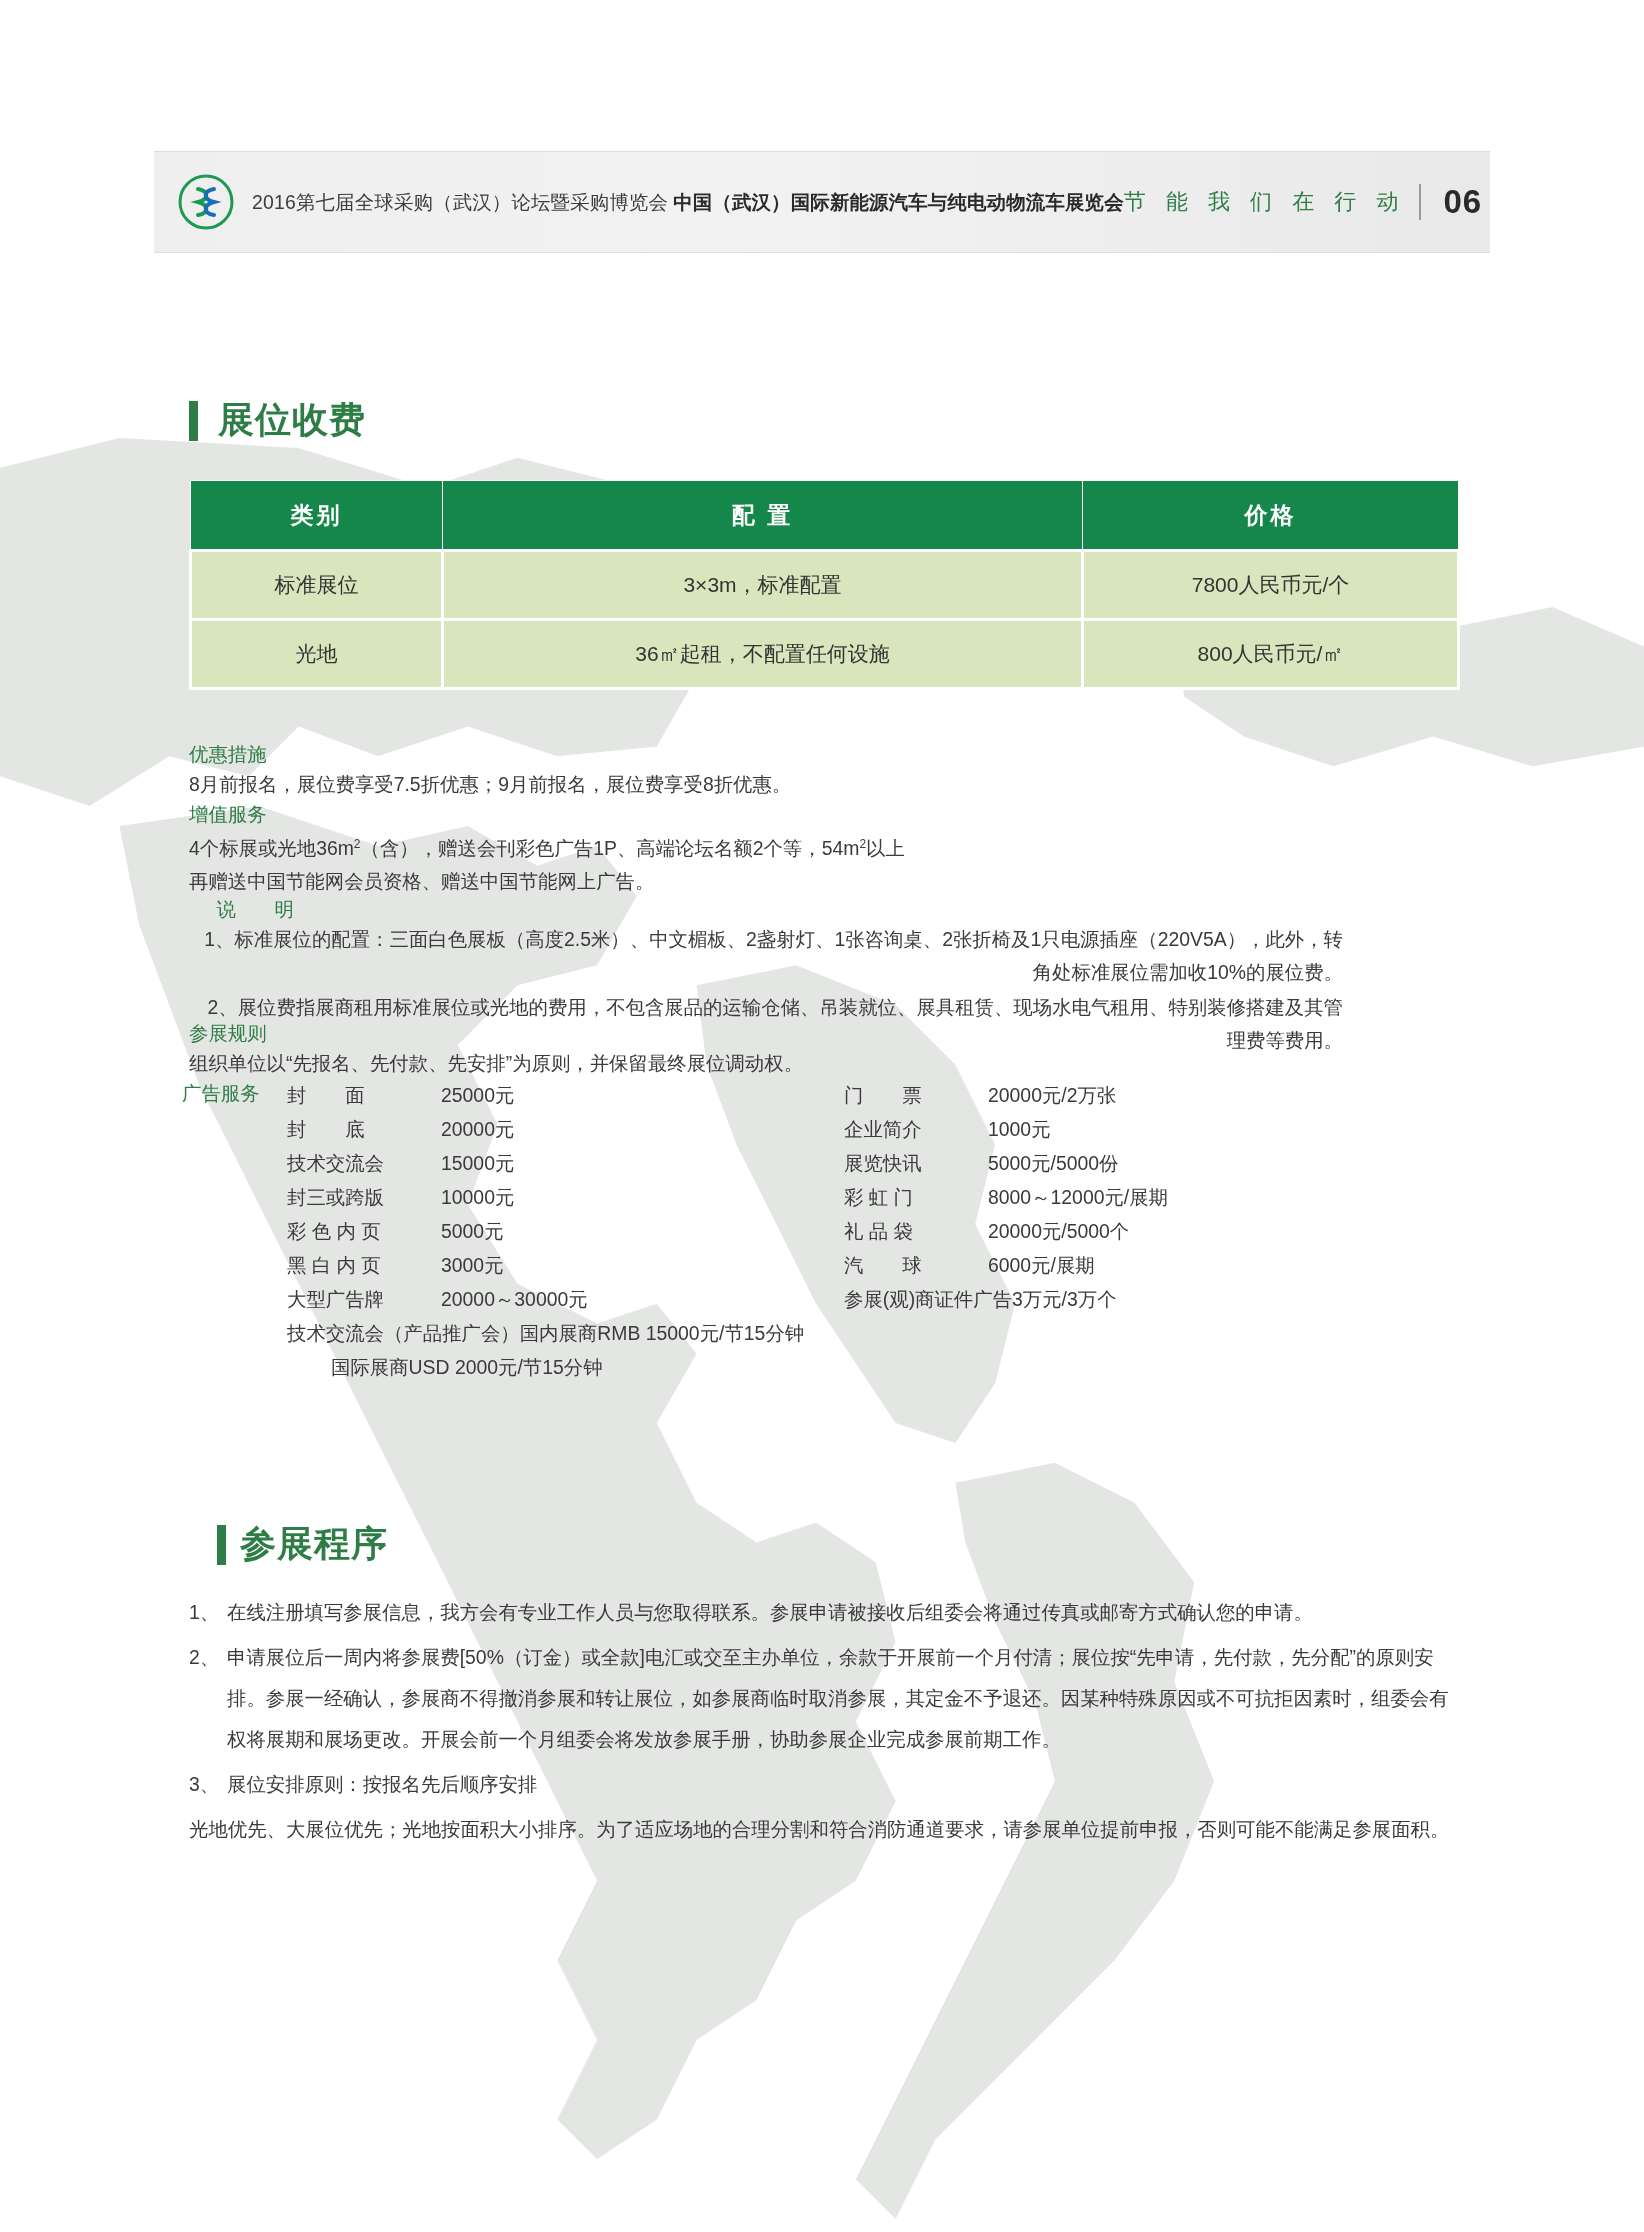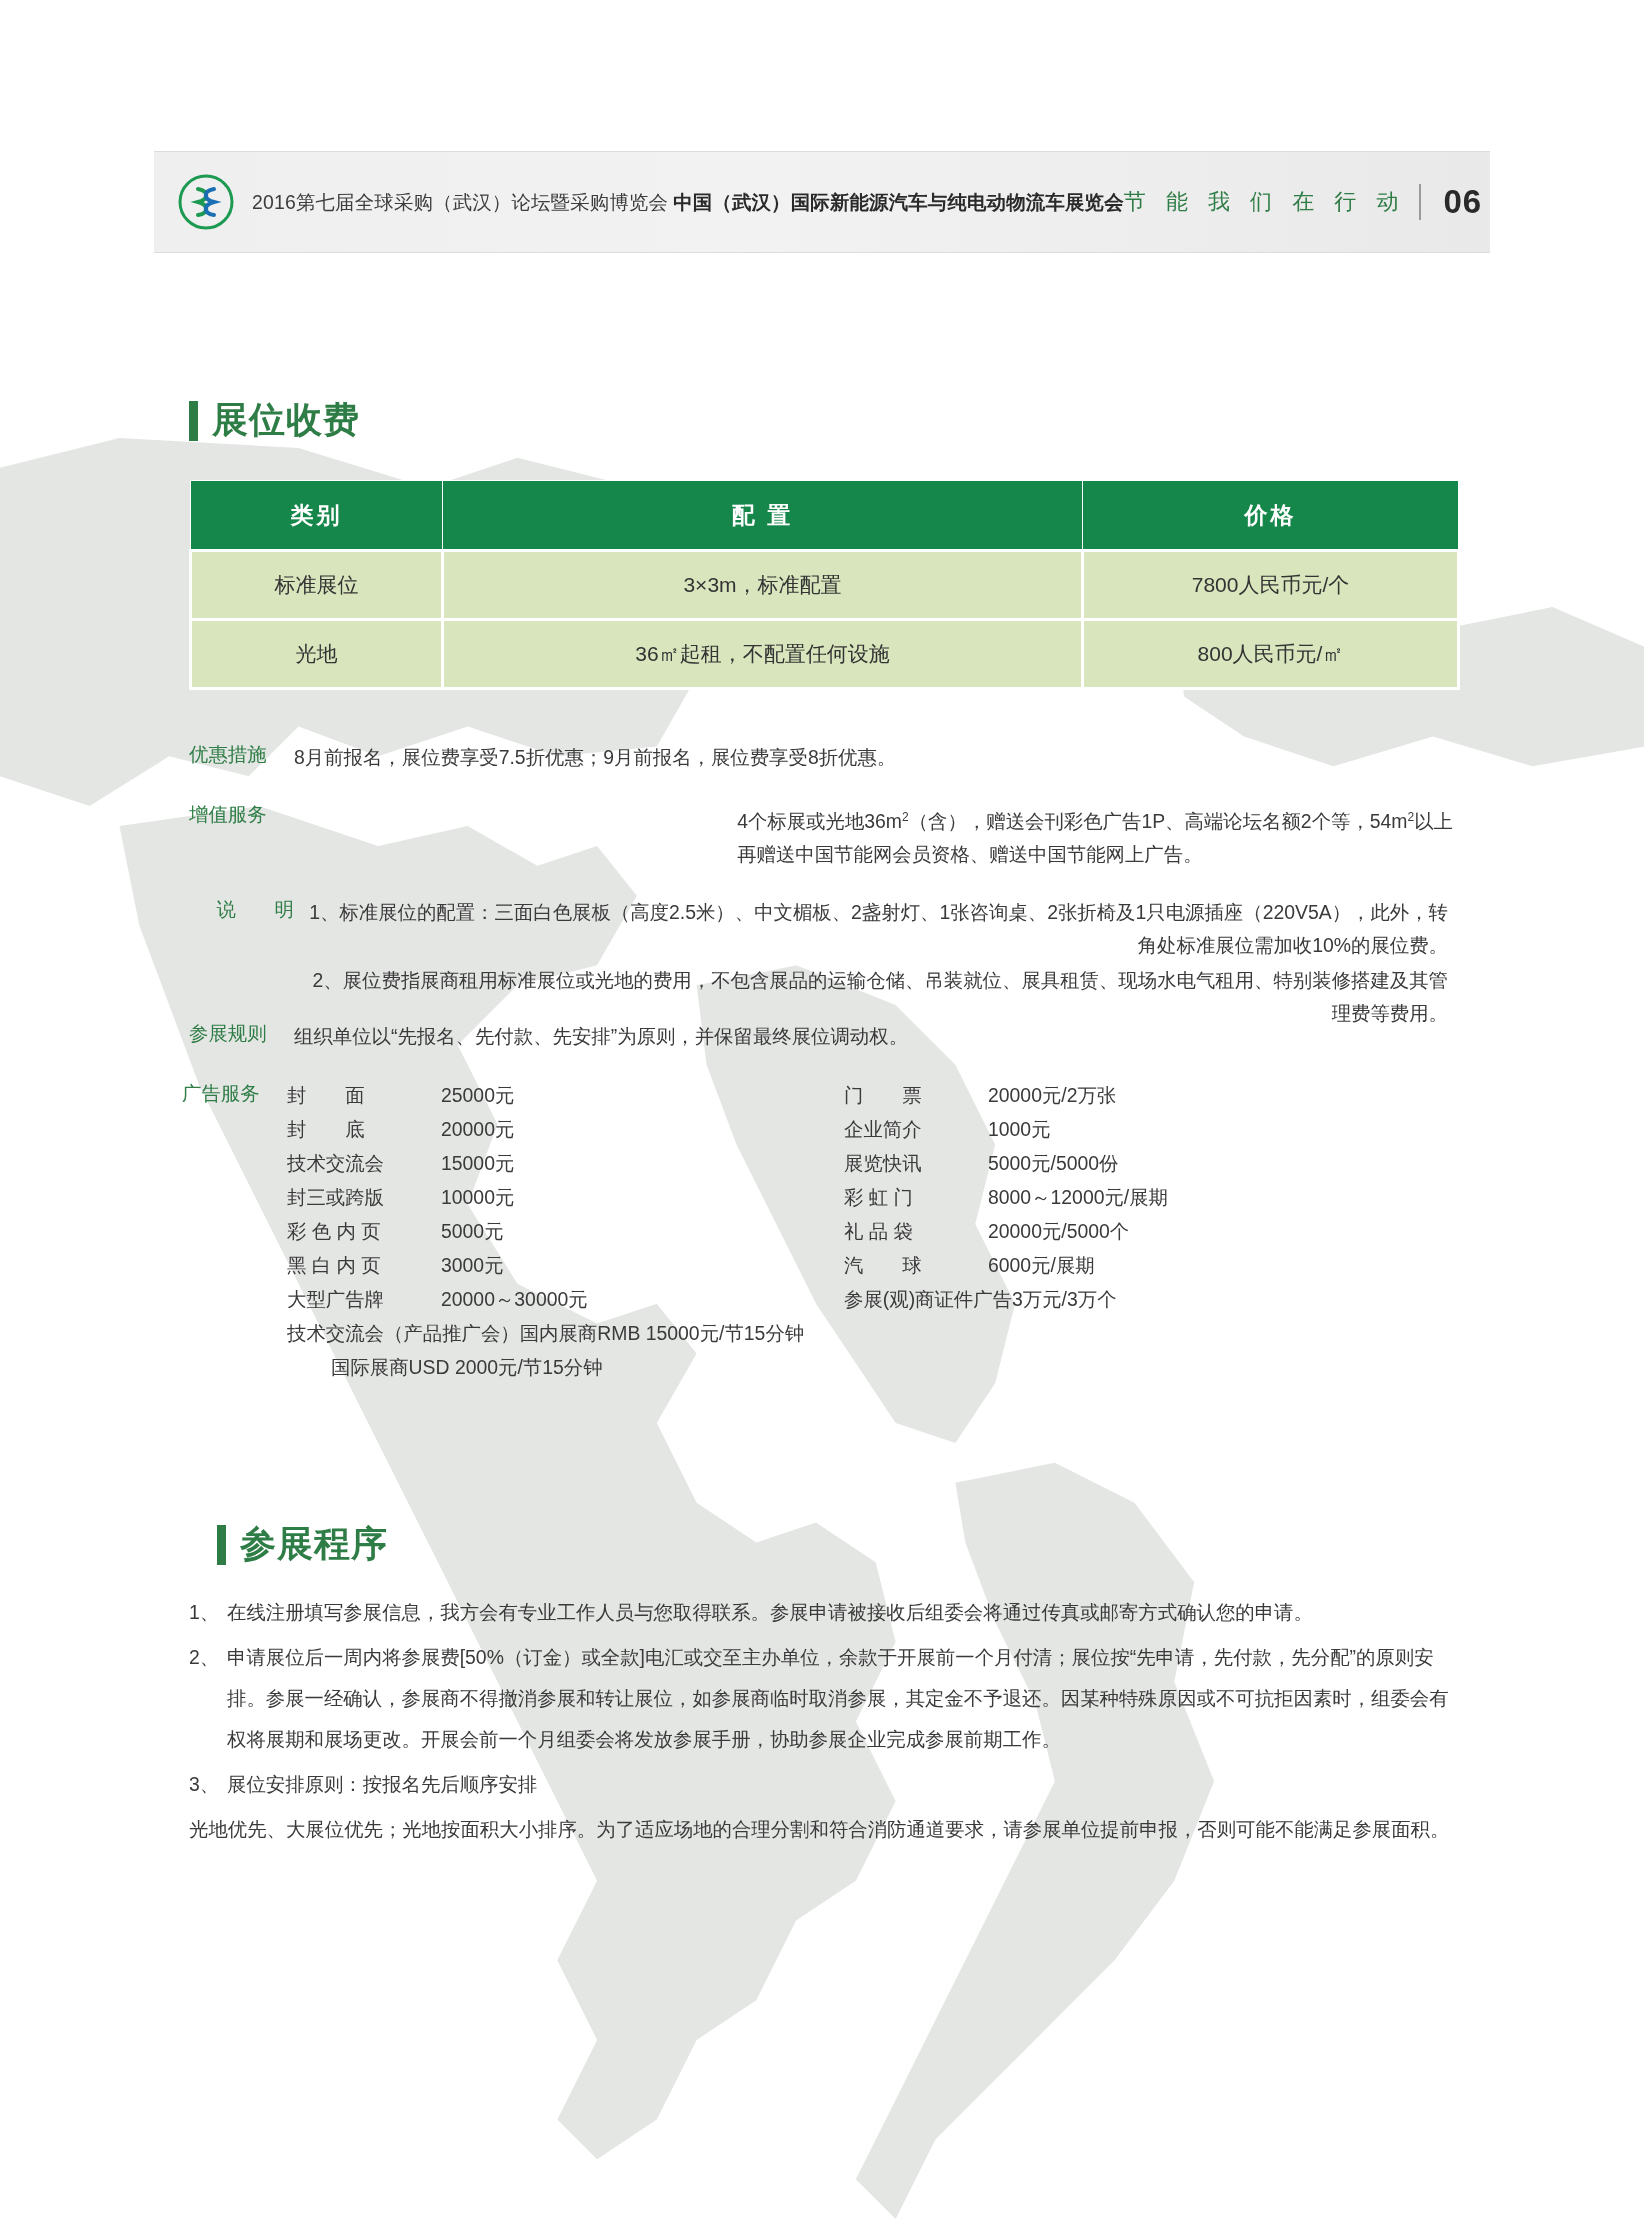--- a/index.html
+++ b/index.html
@@ -145,20 +145,21 @@
   }
   .col-cat { width: 249px; }
   .col-cfg { width: 637px; }
   .col-price { width: 373px; }
 
   
   .info-block {
     position: absolute;
     display: flex;
     align-items: flex-start;
+    flex-direction: column;
   }
   .info-label {
     color: #2f7d46;
     font-size: 19.4px;
     font-weight: normal;
     flex: none;
     white-space: nowrap;
   }
   .info-body {
     font-size: 19.4px;
@@ -260,21 +261,21 @@
       <div class="header-line1">2016第七届全球采购（武汉）论坛暨采购博览会</div>
       <div class="header-line2">中国（武汉）国际新能源汽车与纯电动物流车展览会</div>
     </div>
     <div class="header-right">
       <div class="header-slogan">节 能 我 们 在 行 动</div>
       <div class="header-divider"></div>
       <div class="header-pagenum">06</div>
     </div>
   </div>
 
-  <div class="section-title" style="left:189px; top:396px;">
+  <div class="section-title" style="left:189px; top:396px;gap:6px;">
     <span class="section-bar"></span>
     <span class="section-text">展位收费</span>
   </div>
 
   <table class="fee-table">
     <thead>
       <tr>
         <th class="col-cat">类别</th>
         <th class="col-cfg">配  置</th>
         <th class="col-price">价格</th>

